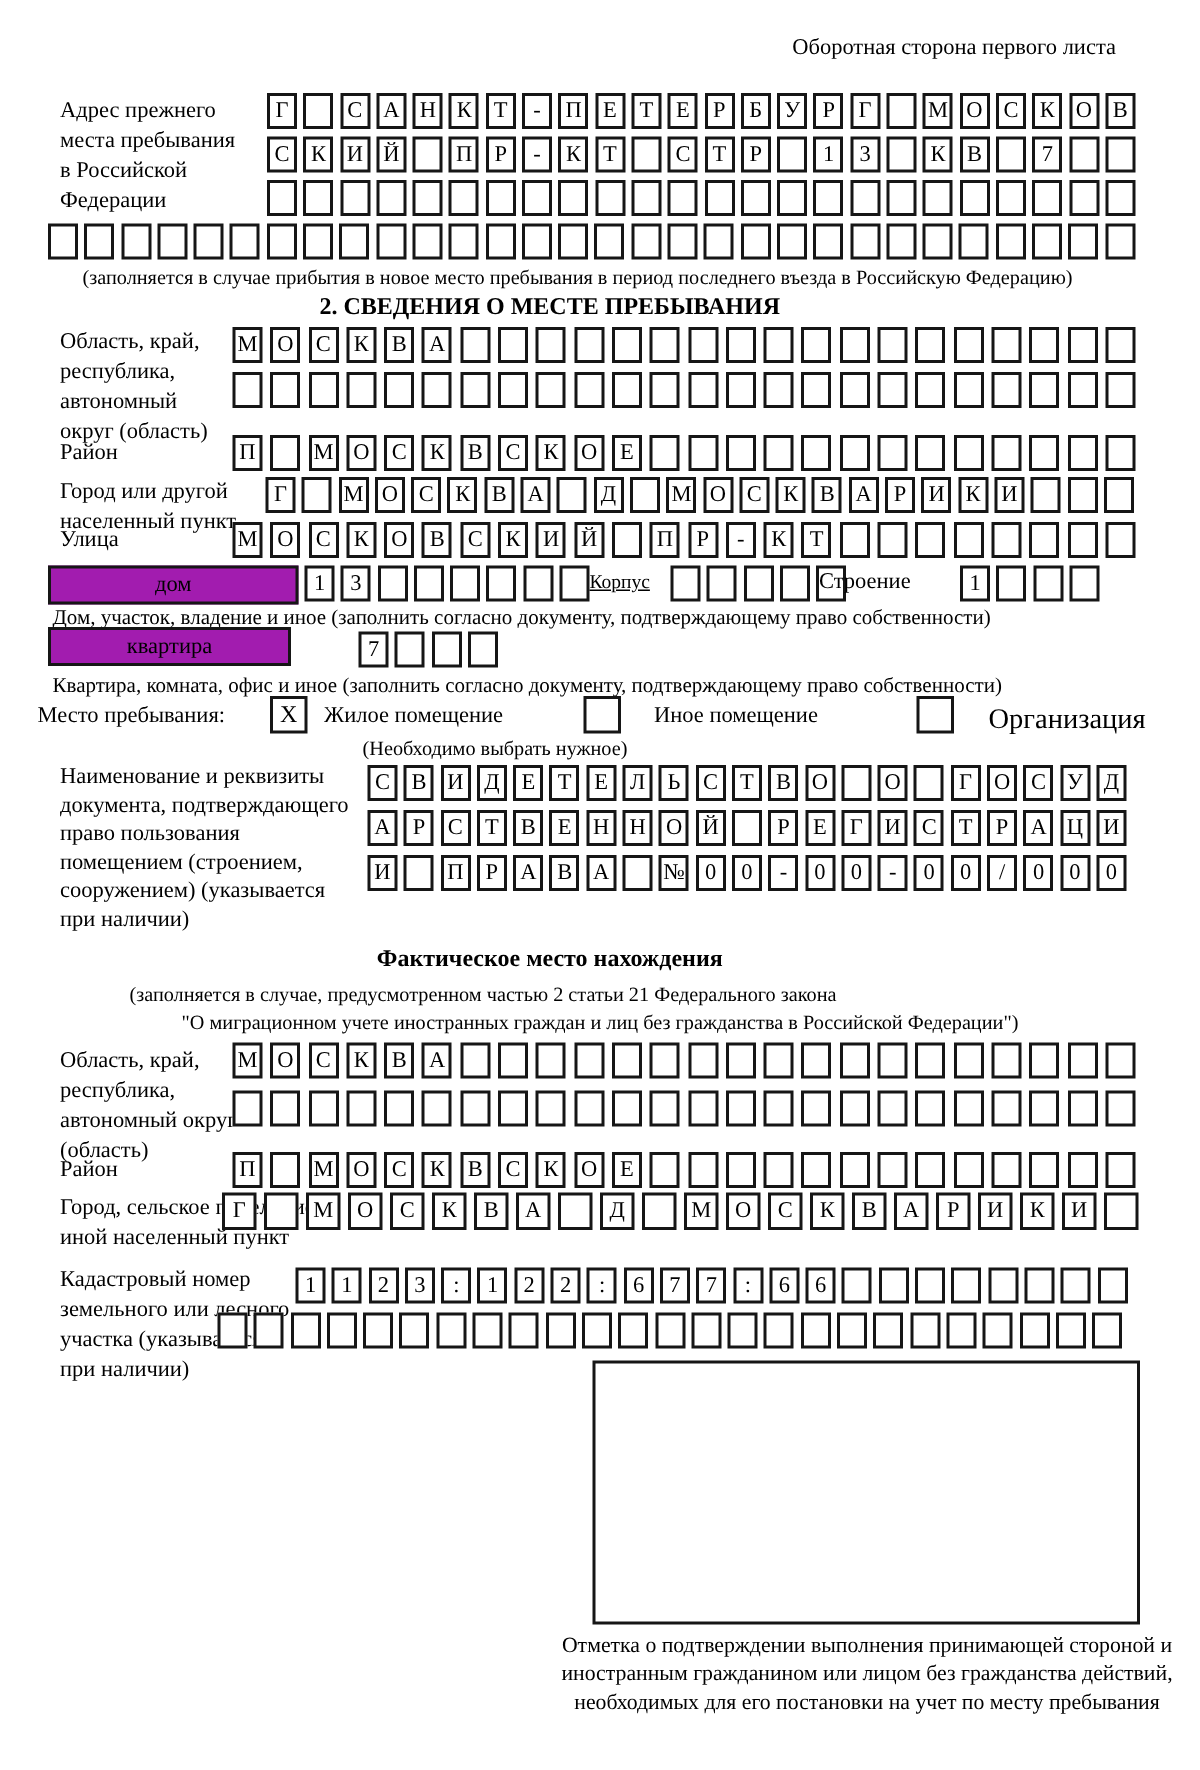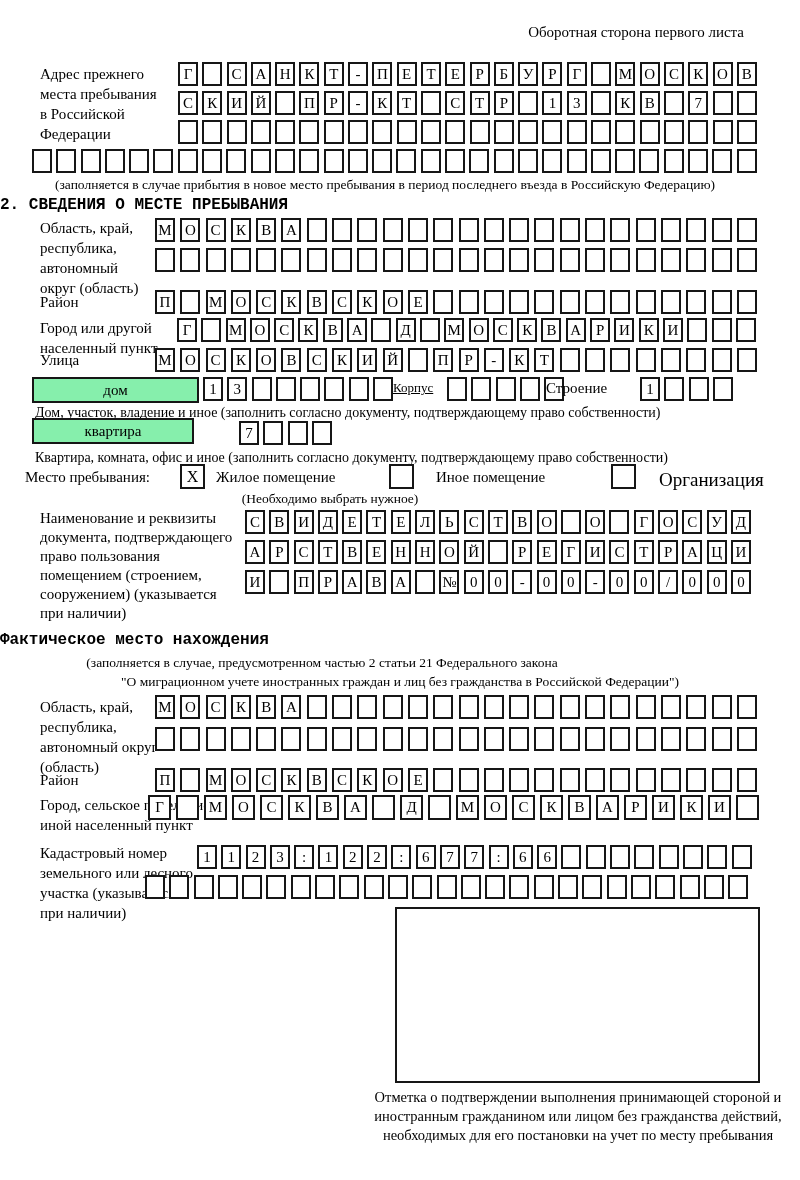--- a/index.html
+++ b/index.html
@@ -13,25 +13,25 @@
 
   .cellrow { position:absolute; display:flex; }
   .cellrow.sm { gap:4.3px; }
   .cellrow.md { gap:5.3px; }
   .cellrow.lg { gap:5px; }
   .cell { width:20px; height:24px; border:2px solid #161616; background:#fff;
           display:flex; align-items:center; justify-content:center;
           font-size:15px; font-family:"Liberation Serif", serif; flex:0 0 auto; }
   .cellrow.lg .cell { width:23px; height:25px; }
 
-  .labelbox { position:absolute; height:26px; border:2px solid #161616; background:#86efac;
+  .labelbox { position:absolute; height:26px; border:2px solid #161616; background:#a21caf;
               display:flex; align-items:center; justify-content:center; font-size:15px; }
   .checkbox { position:absolute; width:25px; height:25px; border:2px solid #161616; background:#fff;
               display:flex; align-items:center; justify-content:center; font-size:16px; }
-  .sectitle { position:absolute; width:733px; font-weight:bold; font-size:16px;font-family:Liberation Mono, monospace; }
+  .sectitle { position:absolute; width:733px; text-align:center; font-weight:bold; font-size:16px; }
   .stamp-box { position:absolute; left:395px; top:907px; width:365px; height:176px; border:2px solid #161616; background:#fff; }
 </style>
 </head>
 <body>
 
 <div class="page">
 
   <div class="abs" style="top:24px; right:56px; font-size:15px;">Оборотная сторона первого листа</div>
 
   <div class="abs lbl" style="left:40px; top:64px; width:145px;">Адрес прежнего

